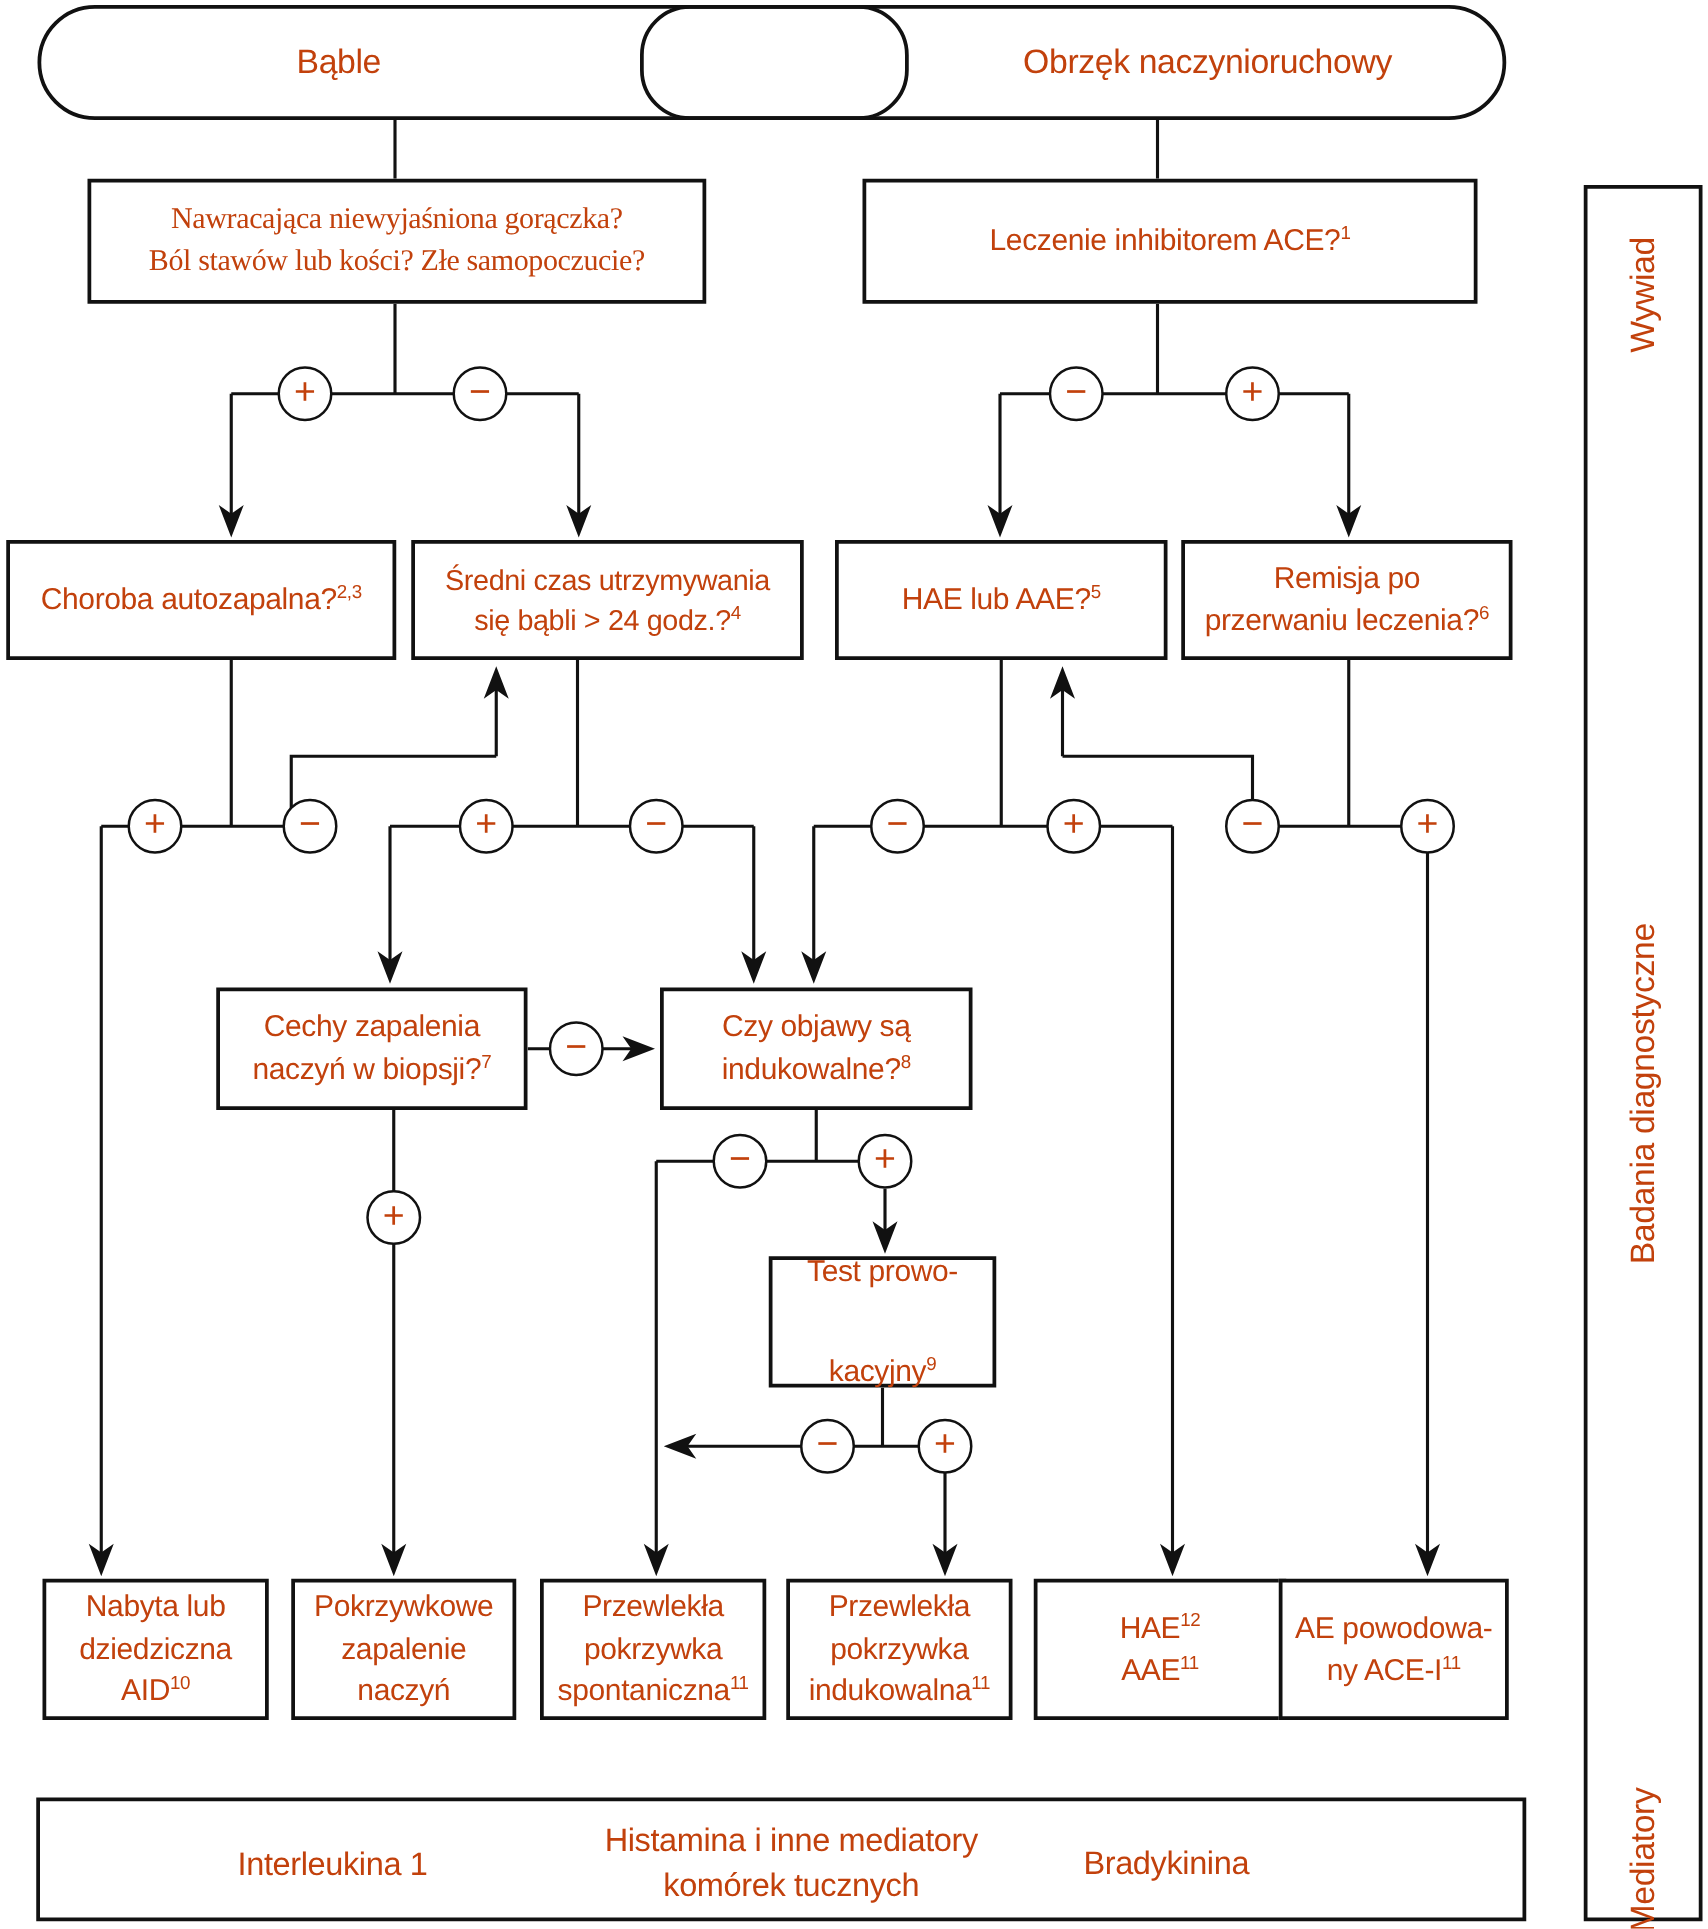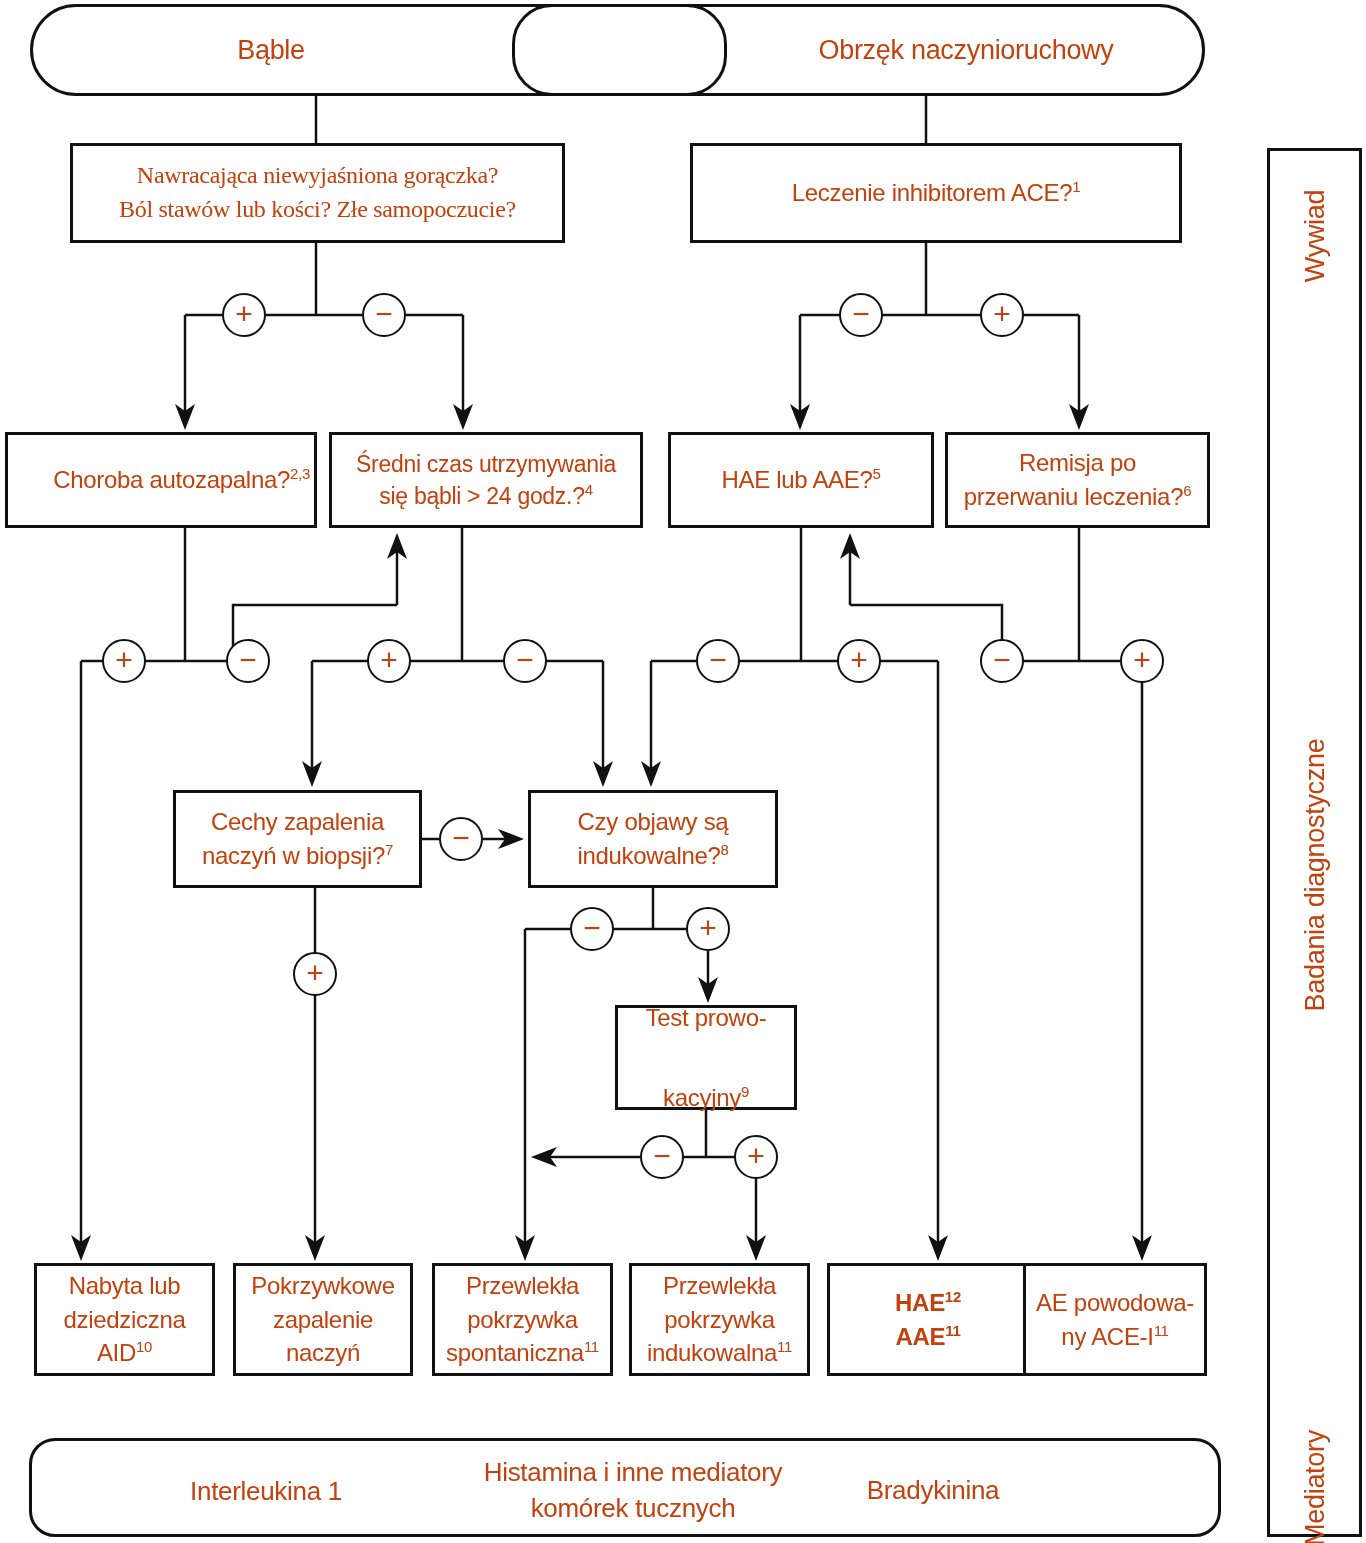--- a/index.html
+++ b/index.html
@@ -69,21 +69,21 @@
   <div class="toplabel" style="left:966px;top:50px;">Obrzęk naczynioruchowy</div>
 
   <div class="box" style="left:70px;top:143px;width:495px;height:100px;font-family:Liberation Serif, serif;">
     <div class="bl"><span>Nawracająca niewyjaśniona gorączka?</span></div>
     <div class="bl"><span>Ból stawów lub kości? Złe samopoczucie?</span></div>
   </div>
   <div class="box" style="left:690px;top:143px;width:492px;height:100px;">
     <div class="bl"><span>Leczenie inhibitorem ACE?</span><sup>1</sup></div>
   </div>
 
-  <div class="box" style="left:5px;top:432px;width:312px;height:96px;align-items:flex-end;">
+  <div class="box" style="left:5px;top:432px;width:312px;height:96px;">
     <div class="bl"><span>Choroba autozapalna?</span><sup>2,3</sup></div>
   </div>
   <div class="box" style="left:329px;top:432px;width:314px;height:96px;font-size:23px;">
     <div class="bl"><span>Średni czas utrzymywania</span></div>
     <div class="bl"><span>się bąbli &gt; 24 godz.?</span><sup>4</sup></div>
   </div>
   <div class="box" style="left:668px;top:432px;width:266px;height:96px;">
     <div class="bl"><span>HAE lub AAE?</span><sup>5</sup></div>
   </div>
   <div class="box" style="left:945px;top:432px;width:265px;height:96px;">
@@ -118,21 +118,21 @@
   <div class="box" style="left:432px;top:1263px;width:181px;height:113px;">
     <div class="bl"><span>Przewlekła</span></div>
     <div class="bl"><span>pokrzywka</span></div>
     <div class="bl"><span>spontaniczna</span><sup>11</sup></div>
   </div>
   <div class="box" style="left:629px;top:1263px;width:181px;height:113px;">
     <div class="bl"><span>Przewlekła</span></div>
     <div class="bl"><span>pokrzywka</span></div>
     <div class="bl"><span>indukowalna</span><sup>11</sup></div>
   </div>
-  <div class="box" style="left:827px;top:1263px;width:202px;height:113px;font-weight:bold;">
+  <div class="box" style="left:827px;top:1263px;width:202px;height:113px;">
     <div class="bl"><span>HAE</span><sup>12</sup></div>
     <div class="bl"><span>AAE</span><sup>11</sup></div>
   </div>
   <div class="box" style="left:1023px;top:1263px;width:184px;height:113px;">
     <div class="bl"><span>AE powodowa-</span></div>
     <div class="bl"><span>ny ACE-I</span><sup>11</sup></div>
   </div>
 
   <div class="branch" style="left:244px;top:315px;">+</div>
   <div class="branch" style="left:384px;top:315px;">−</div>
@@ -146,21 +146,21 @@
   <div class="branch" style="left:859px;top:661px;">+</div>
   <div class="branch" style="left:1002px;top:661px;">−</div>
   <div class="branch" style="left:1142px;top:661px;">+</div>
   <div class="branch" style="left:461px;top:839px;">−</div>
   <div class="branch" style="left:315px;top:974px;">+</div>
   <div class="branch" style="left:592px;top:929px;">−</div>
   <div class="branch" style="left:708px;top:929px;">+</div>
   <div class="branch" style="left:662px;top:1157px;">−</div>
   <div class="branch" style="left:756px;top:1157px;">+</div>
 
-  <div class="medbar" style="left:29px;top:1438px;width:1192px;height:99px;border-radius:26px;">
+  <div class="medbar" style="left:29px;top:1438px;width:1192px;height:99px;">
     <div class="mlabel" style="left:234px;top:50px;">Interleukina 1</div>
     <div class="mlabel" style="left:601px;top:49px;">
       <div>Histamina i inne mediatory</div>
       <div>komórek tucznych</div>
     </div>
     <div class="mlabel" style="left:901px;top:49px;">Bradykinina</div>
   </div>
 
   <div class="sidebar" style="left:1267px;top:148px;width:95px;height:1389px;">
     <div class="vlabel" style="top:85px;">Wywiad</div>

